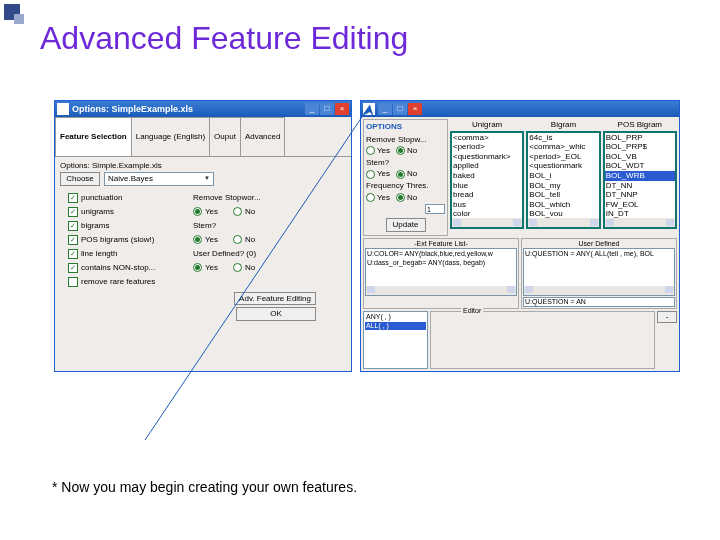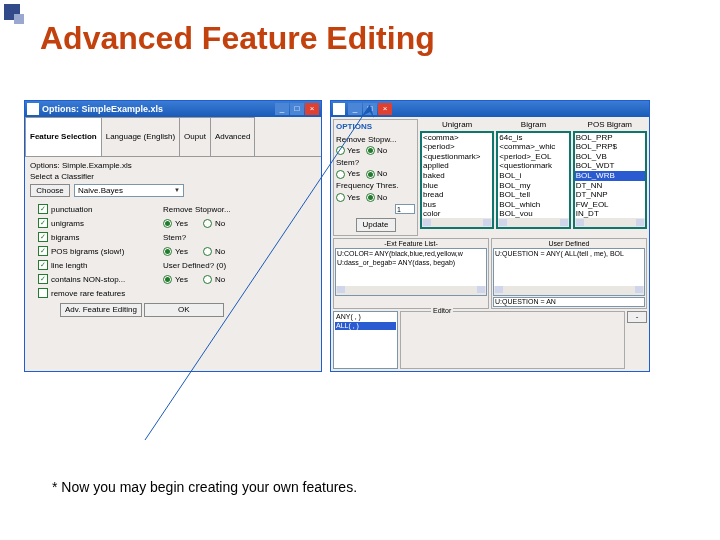--- a/index.html
+++ b/index.html
@@ -1,23 +1,23 @@
 <!DOCTYPE html>
 <html><head>
 <meta charset="utf-8">
 <style>
   * { box-sizing: border-box; margin: 0; padding: 0; }
   body { font-family: Arial, sans-serif; background: #fff; width: 720px; height: 540px; position: relative; }
 
   .slide-accent { position: absolute; top: 0; left: 0; width: 28px; height: 28px; }
   .slide-accent .sq1 { position:absolute; top:4px; left:4px; width:16px; height:16px; background:#334a8a; }
   .slide-accent .sq2 { position:absolute; top:14px; left:14px; width:10px; height:10px; background:#9aa8d0; }
-  .slide-title { position:absolute; top:20px; left:40px; font-size:32px; font-weight:bold; color:#c2410c; }
-
-  .windows { position:absolute; top:100px; left:24px; right:40px; display:flex; gap:8px; }
+  .slide-title { position:absolute; top:20px; left:40px; font-size:32px; font-weight:normal; color:#6d28d9; }
+
+  .windows { position:absolute; top:100px; left:52px; right:40px; display:flex; gap:8px;justify-content:flex-end; }
 
   .win { border:1px solid #1d5fd0; background:#efecea; font-size:8px; line-height:1.2; }
   .titlebar { height:16px; background:linear-gradient(to bottom,#3a7bd5,#1a5bb8); color:#fff; display:flex; align-items:center; padding:0 2px; }
   .ticon { width:12px; height:12px; background:#fff; margin-right:3px; display:inline-block; }
   .ttext { flex:1; font-weight:bold; font-size:9px; white-space:nowrap; overflow:hidden; }
   .winbtns { display:flex; gap:1px; }
   .winbtn { width:14px; height:12px; background:#4a85d6; display:flex; align-items:center; justify-content:center; color:#fff; font-size:8px; }
   .winbtn.close { background:#e04030; }
 
   .win1 { width:298px; }
@@ -32,21 +32,21 @@
   .dropdown .arr { font-size:6px; color:#333; }
 
   .feature-grid { margin-top:4px; }
   .fgrid-row { display:flex; align-items:center; padding:2px 0; }
   .fcol1 { width:133px; display:flex; align-items:center; gap:3px;padding-left:8px; }
   .fcol2 { display:flex; align-items:center; gap:3px; }
   .chk { width:10px; height:10px; border:1px solid #247b2e; background:#fff; display:inline-flex; align-items:center; justify-content:center; color:#247b2e; font-size:7px; }
   .radio { width:9px; height:9px; border:1px solid #247b2e; border-radius:50%; background:#fff; display:inline-flex; align-items:center; justify-content:center; }
   .radio.sel::after { content:""; width:5px; height:5px; background:#247b2e; border-radius:50%; }
 
-  .w1footer { display:flex; align-items:flex-end; padding:3px 30px 5px; gap:2px; }
+  .w1footer { display:flex; flex-direction:column; align-items:flex-end; padding:3px 30px 5px; gap:2px; }
   .w1footer .btn { min-width:80px; }
 
   .win2 { width:320px; }
   .w2body { background:#efecea; padding:2px; }
   .w2top { display:flex; gap:2px; }
   .w2left { width:85px; border:1px solid #aaa; padding:2px; }
   .w2left-title { color:#1a5bb8; font-weight:bold; margin-bottom:2px; }
   .w2left .opt-row { display:flex; align-items:center; gap:2px; padding:1px 0; }
   .w2left .opt-row .label { flex:1; }
   .w2left input.n { border:1px solid #7a96ad; width:20px; height:10px; font-size:7px; padding:0 1px; }
@@ -103,21 +103,20 @@
     </div>
   </div>
   <div class="tabbar">
     <div class="tab active">Feature Selection</div>
     <div class="tab">Language (English)</div>
     <div class="tab">Ouput</div>
     <div class="tab">Advanced</div>
   </div>
   <div class="w1body">
     <div class="row">Options: Simple.Example.xls</div>
-    <div class="row">Select a Classifier</div>
     <div class="row" style="gap:4px;">
       <span class="btn">Choose</span>
       <span class="dropdown">
             <span>Naive.Bayes</span>
             <span class="arr">▼</span>
           </span>
     </div>
 
     <div class="feature-grid" id="fgrid">
           <div class="fgrid-row">

